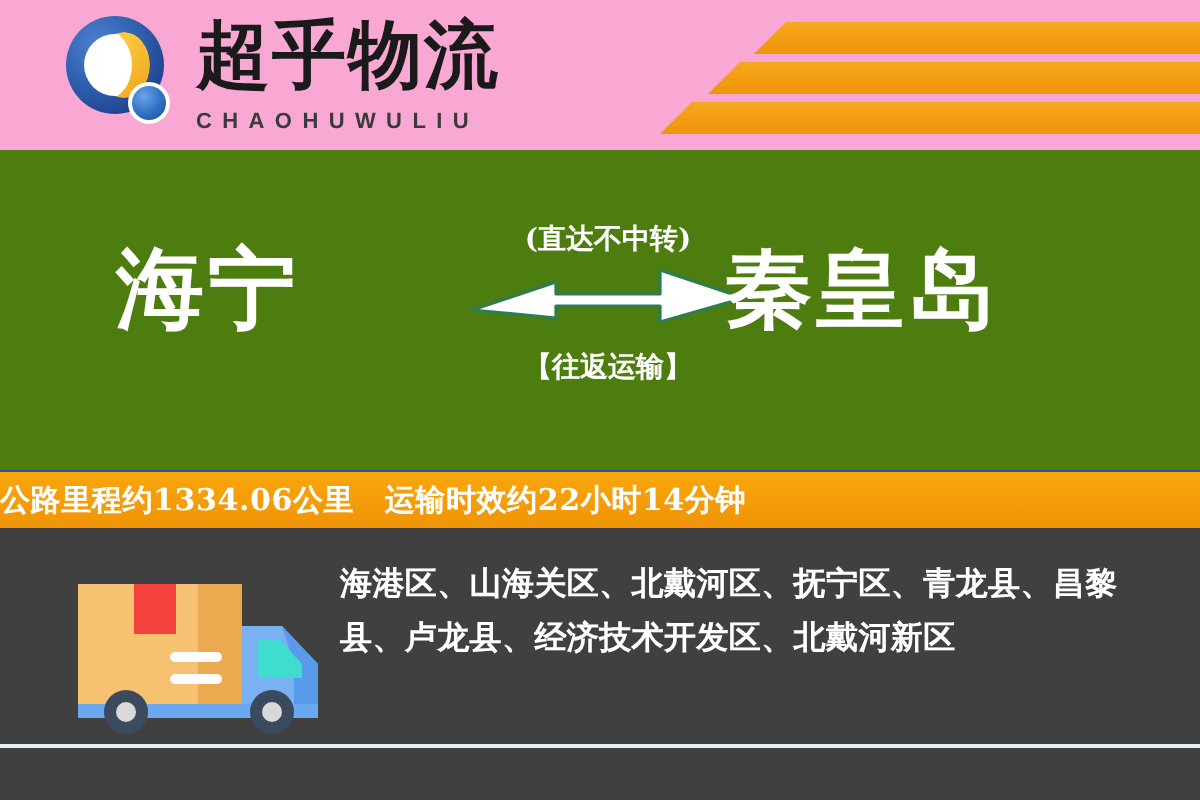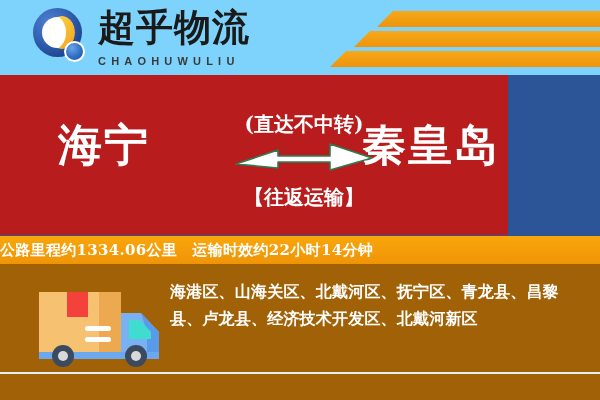--- a/index.html
+++ b/index.html
@@ -17,21 +17,21 @@
     overflow: hidden;
     background: #2b5597;
   }
 
   
   .header {
     position: absolute;
     left: 0; top: 0;
     width: 600px;
     height: 75px;
-    background: #7dd3fc;
+    background: #f9a8d4;
     overflow: hidden;
   }
   .logo-mark {
     position: absolute;
     left: 33px; top: 8px;
     width: 57px; height: 57px;
   }
   .logo-ring {
     position: absolute;
     left: 0; top: 0;
@@ -105,23 +105,23 @@
     background: linear-gradient(180deg, #f6a81c 0%, #ef9409 100%);
   }
   .stripe-1 { top: 11px; width: 223px; clip-path: polygon(16px 0, 100% 0, 100% 100%, 0 100%); }
   .stripe-2 { top: 31px; width: 246px; clip-path: polygon(16px 0, 100% 0, 100% 100%, 0 100%); }
   .stripe-3 { top: 51px; width: 270px; clip-path: polygon(16px 0, 100% 0, 100% 100%, 0 100%); }
 
   
   .route-band {
     position: absolute;
     left: 0; top: 75px;
-    width: 508px;
+    width: 600px;
     height: 160px;
-    background: #b91c1c;
+    background: #4d7c0f;
   }
   .city {
     position: absolute;
     top: 122px;
     transform: translateY(-50%);
     font-family: "DejaVu Serif", "Liberation Serif", serif;
     font-size: 44px;
     font-weight: bold;
     color: #ffffff;
     letter-spacing: 2px;
@@ -131,21 +131,21 @@
   .city-dest   { left: 362px; top: 70px; }
 
   .route-mid {
     position: absolute;
     left: 234px; top: 36px;
     width: 140px;
     text-align: center;
   }
   .mid-top, .mid-bottom {
     font-family: "DejaVu Serif", "Liberation Serif", serif;
-    font-size: 20px;
+    font-size: 14px;
     font-weight: bold;
     color: #ffffff;
     white-space: nowrap;
     letter-spacing: 0px;
   }
   .mid-bottom { margin-top: 12px; }
   .arrow-wrap {
     width: 140px;
     height: 30px;
     margin: 4px 0 3px 0;
@@ -170,21 +170,21 @@
     white-space: nowrap;
     letter-spacing: 0.3px;
   }
 
   
   .bottom {
     position: absolute;
     left: 0; top: 264px;
     width: 600px;
     height: 136px;
-    background: #a16207;
+    background: #404040;
   }
   .truck {
     position: absolute;
     left: 33px; top: 16px;
     width: 135px; height: 90px;
   }
   .districts {
     position: absolute;
     left: 170px; top: 14px;
     width: 410px;

